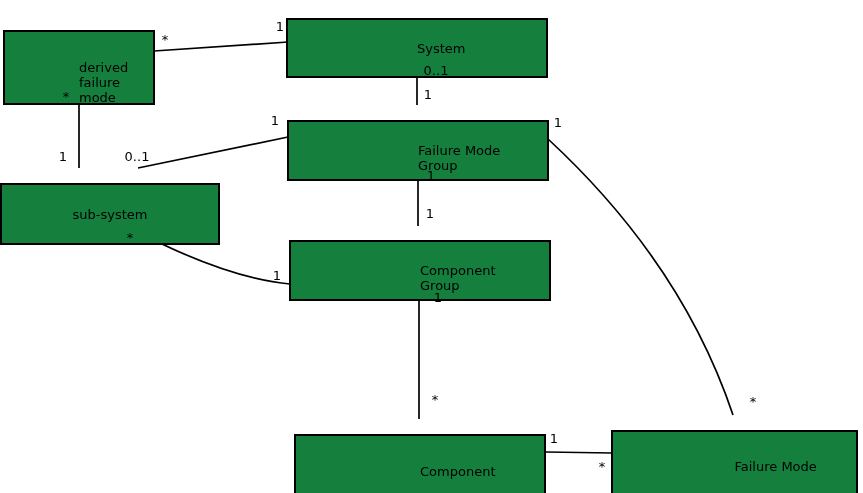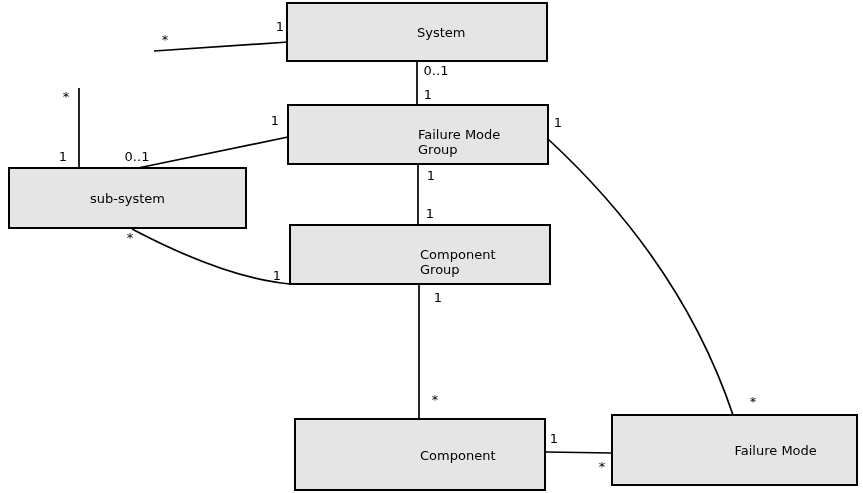--- a/index.html
+++ b/index.html
@@ -24,22 +24,23 @@
     height: 493px;
   }
   .wires path {
     stroke: #000000;
     stroke-width: 1.7;
     fill: none;
   }
   .entity {
     position: absolute;
     box-sizing: border-box;
-    background: #e5e5e5;
+    background: #15803d;
     border: 2px solid #000000;
+    margin-top: 16px;
   }
   .ent-label {
     position: absolute;
     font-size: 13px;
     line-height: 15px;
     white-space: pre-line;
     color: #000000;
   }
   
   .ent-label.cx {
@@ -78,31 +79,36 @@
     <path d="M79 88 L79 168"></path>
     <path d="M288 137 L138 168"></path>
     <path d="M132 229 Q225 278 290 284"></path>
     <path d="M417 60 L417 105"></path>
     <path d="M418 163 L418 226"></path>
     <path d="M419 284 L419 419"></path>
     <path d="M546 452 L612 453"></path>
     <path d="M548 139 Q682 263 733 415"></path>
   </svg>
 
+  <div class="entity" style="left:3px;top:14px;width:152px;height:75px">
+    <div class="ent-label cx ml">derived
+failure
+mode</div>
+  </div>
 
   <div class="entity" style="left:286px;top:2px;width:262px;height:60px">
     <div class="ent-label cx">System</div>
   </div>
 
   <div class="entity" style="left:287px;top:104px;width:262px;height:61px">
     <div class="ent-label cx ml">Failure Mode
 Group</div>
   </div>
 
-  <div class="entity" style="left:8px;top:167px;width:239px;height:62px">
+  <div class="entity" style="left:0px;top:167px;width:220px;height:62px">
     <div class="ent-label cc">sub-system</div>
   </div>
 
   <div class="entity" style="left:289px;top:224px;width:262px;height:61px">
     <div class="ent-label cx ml">Component
 Group</div>
   </div>
 
   <div class="entity" style="left:294px;top:418px;width:252px;height:73px">
     <div class="ent-label cx">Component</div>

